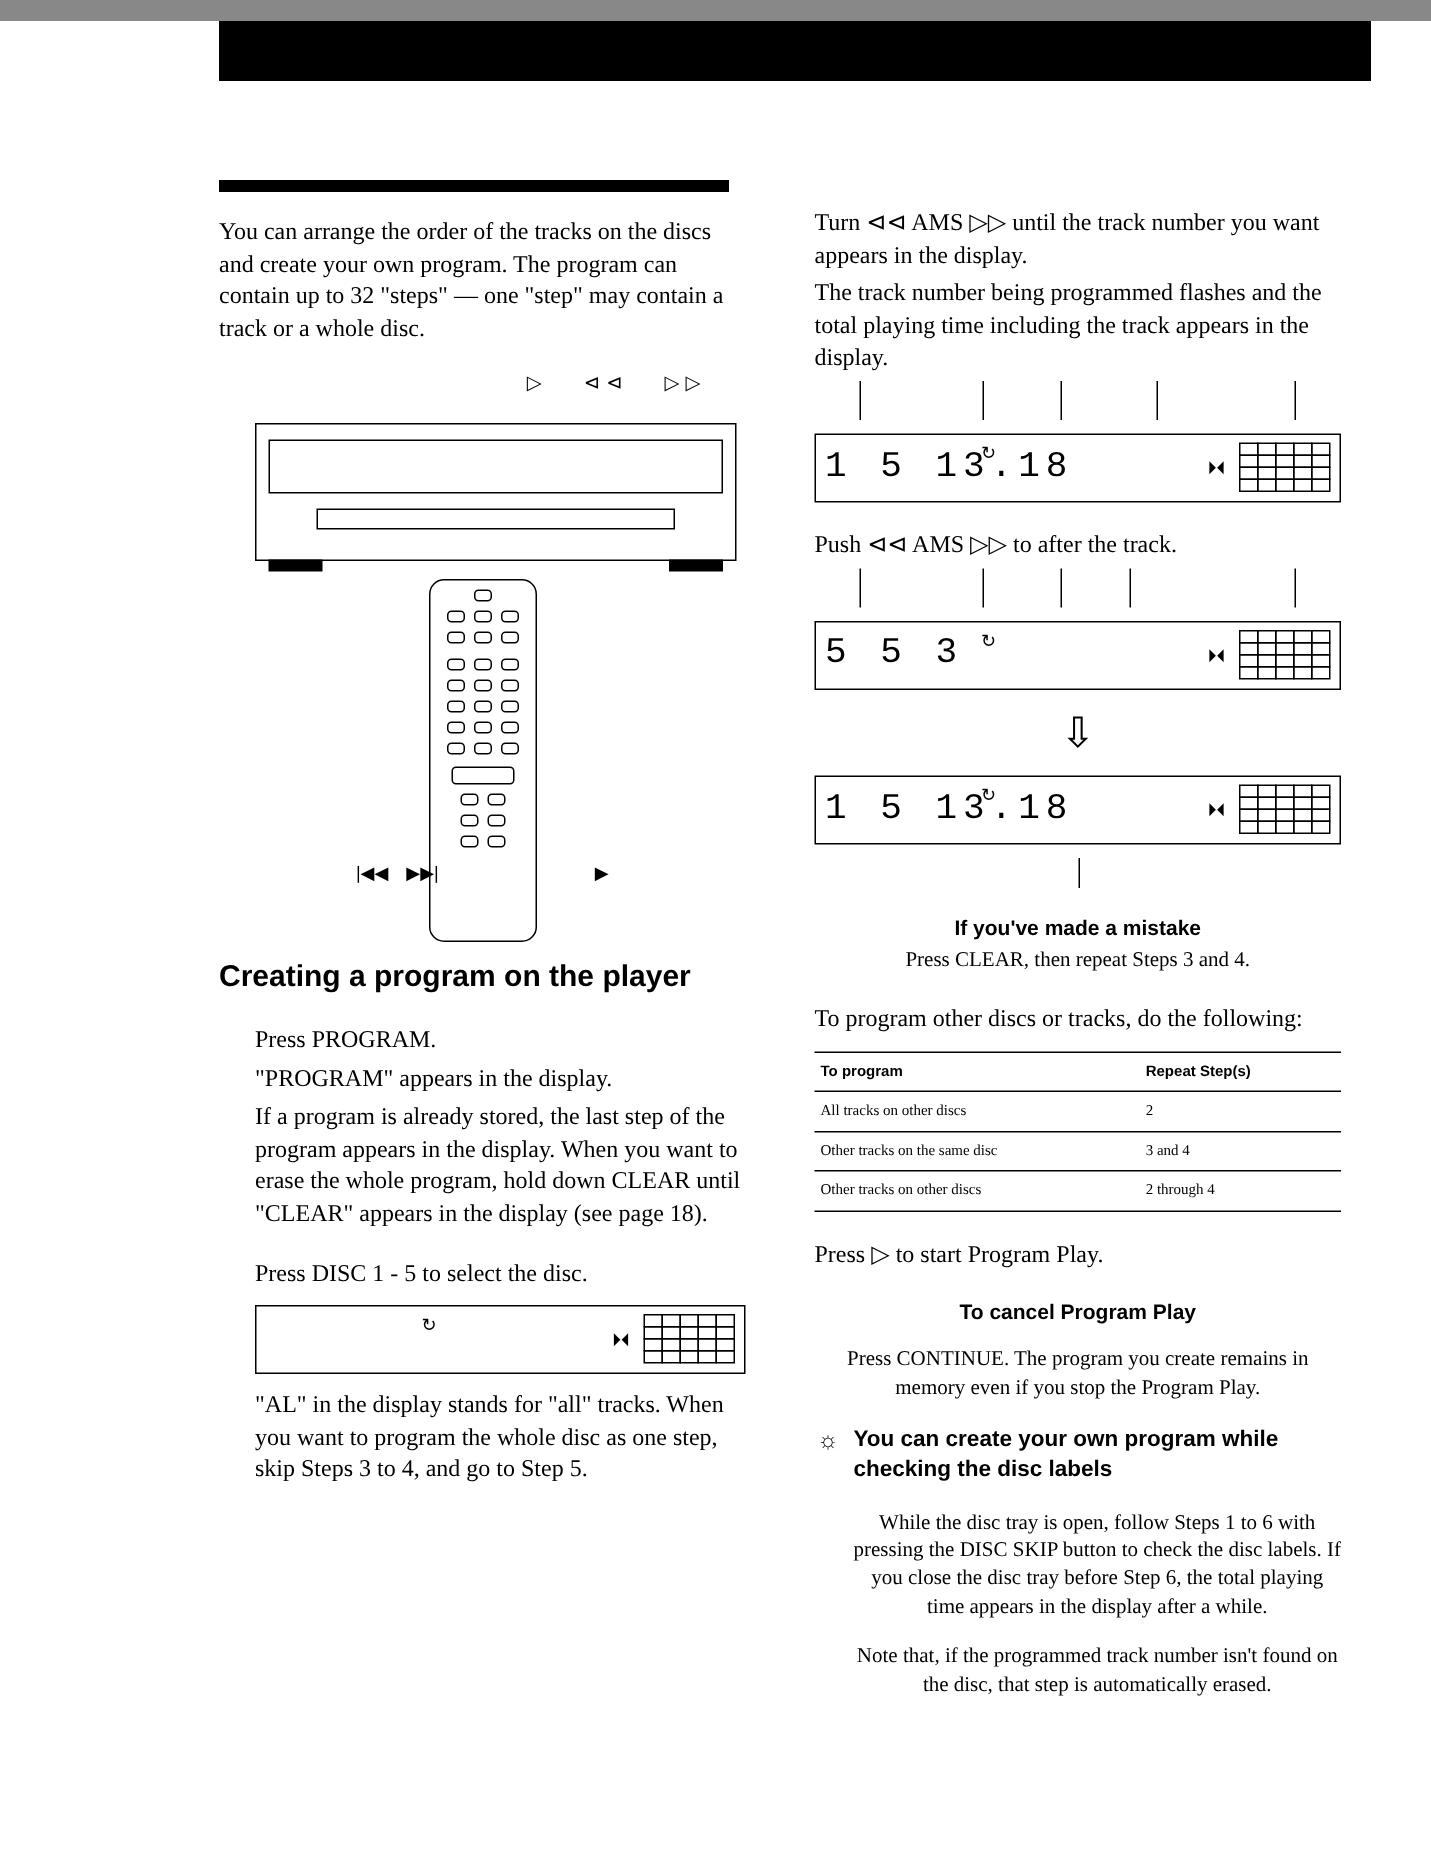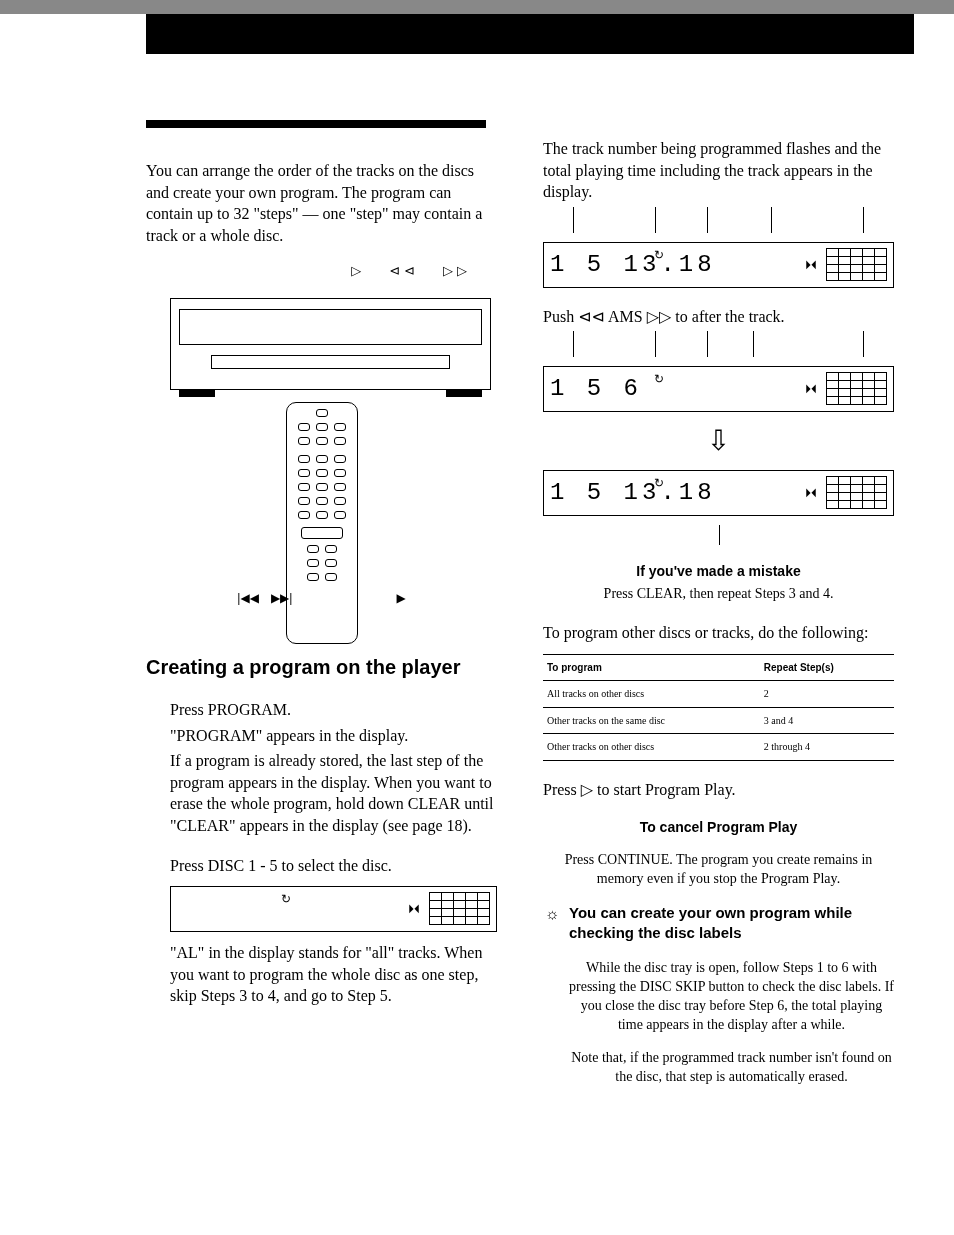--- a/index.html
+++ b/index.html
@@ -21,21 +21,21 @@
     box-sizing:border-box;
     color:var(--ink);
     font-family:var(--ffs);
     font-size:16px;
     line-height:1.35;
   }
   .blackbar{height:40px;background:#000;margin:14px 40px 0 146px;}
   .blackbar2{height:8px;background:#000;margin:66px 0 10px 146px;width:340px;}
   .cols{display:flex;gap:46px;padding:0 60px 40px 146px;box-sizing:border-box;}
   .col{flex:1 1 0;min-width:0;}
-  .intro{margin-top:22px;}
+  .intro{margin-top:6px;}
   .h2{font-family:var(--ffsans);font-weight:700;font-size:20px;margin:28px 0 10px 0;}
   .step{margin:18px 0;}
   .step p{margin:0 0 4px 0;}
   .devicefig{height:90px;border:1px solid #000;background:#fff;position:relative;margin:18px 6px 8px 24px;}
   .devicefig .slot{position:absolute;border:1px solid #000;}
   .devicefig .panel{left:8px;top:10px;right:8px;height:34px;}
   .devicefig .tray{left:40px;right:40px;top:56px;height:12px;}
   .devicefig .foot{position:absolute;bottom:-8px;width:36px;height:8px;background:#000;}
   .deviceicons{font-family:var(--ffsans);font-size:13px;letter-spacing:4px;margin-left:24px;margin-bottom:6px;color:#000;display:flex;gap:24px;justify-content:flex-end;padding-right:26px;}
   .remotefig{width:70px;height:240px;border:1px solid #000;border-radius:10px;margin:12px auto;position:relative;}
@@ -190,20 +190,23 @@
           </div>
         </div>
 
         <p>"AL" in the display stands for "all" tracks. When you want to program the whole disc as one step, skip Steps 3 to 4, and go to Step 5.</p>
       </div>
     </div>
 
     <div class="col">
 
       <div class="step" style="margin-top:0">
+        <p>
+          <span>Turn </span><span class="glyph">⊲⊲</span><span> AMS </span><span class="glyph">▷▷</span><span> until the track number you want appears in the display.</span>
+        </p>
         <p>The track number being programmed flashes and the total playing time including the track appears in the display.</p>
 
         <div class="ticks">
           <span style="left:28%"></span>
             <span style="left:46%"></span>
             <span style="left:68%"></span>
         </div>
         <div class="lcd">
           <span class="icn ic-rep glyph">↻</span>
           <span class="icn ic-tape glyph">⏵⏴</span>
@@ -239,21 +242,21 @@
         </p>
 
         <div class="ticks">
           <span style="left:28%"></span>
             <span style="left:46%"></span>
             <span style="left:62%"></span>
         </div>
         <div class="lcd">
           <span class="icn ic-rep glyph">↻</span>
           <span class="icn ic-tape glyph">⏵⏴</span>
-          <span class="seg">1   5   6</span>
+          <span class="seg">5   5   3</span>
           <div class="grid">
             <div></div>
               <div></div>
               <div></div>
               <div></div>
               <div></div>
             <div></div>
               <div></div>
               <div></div>
               <div></div>

